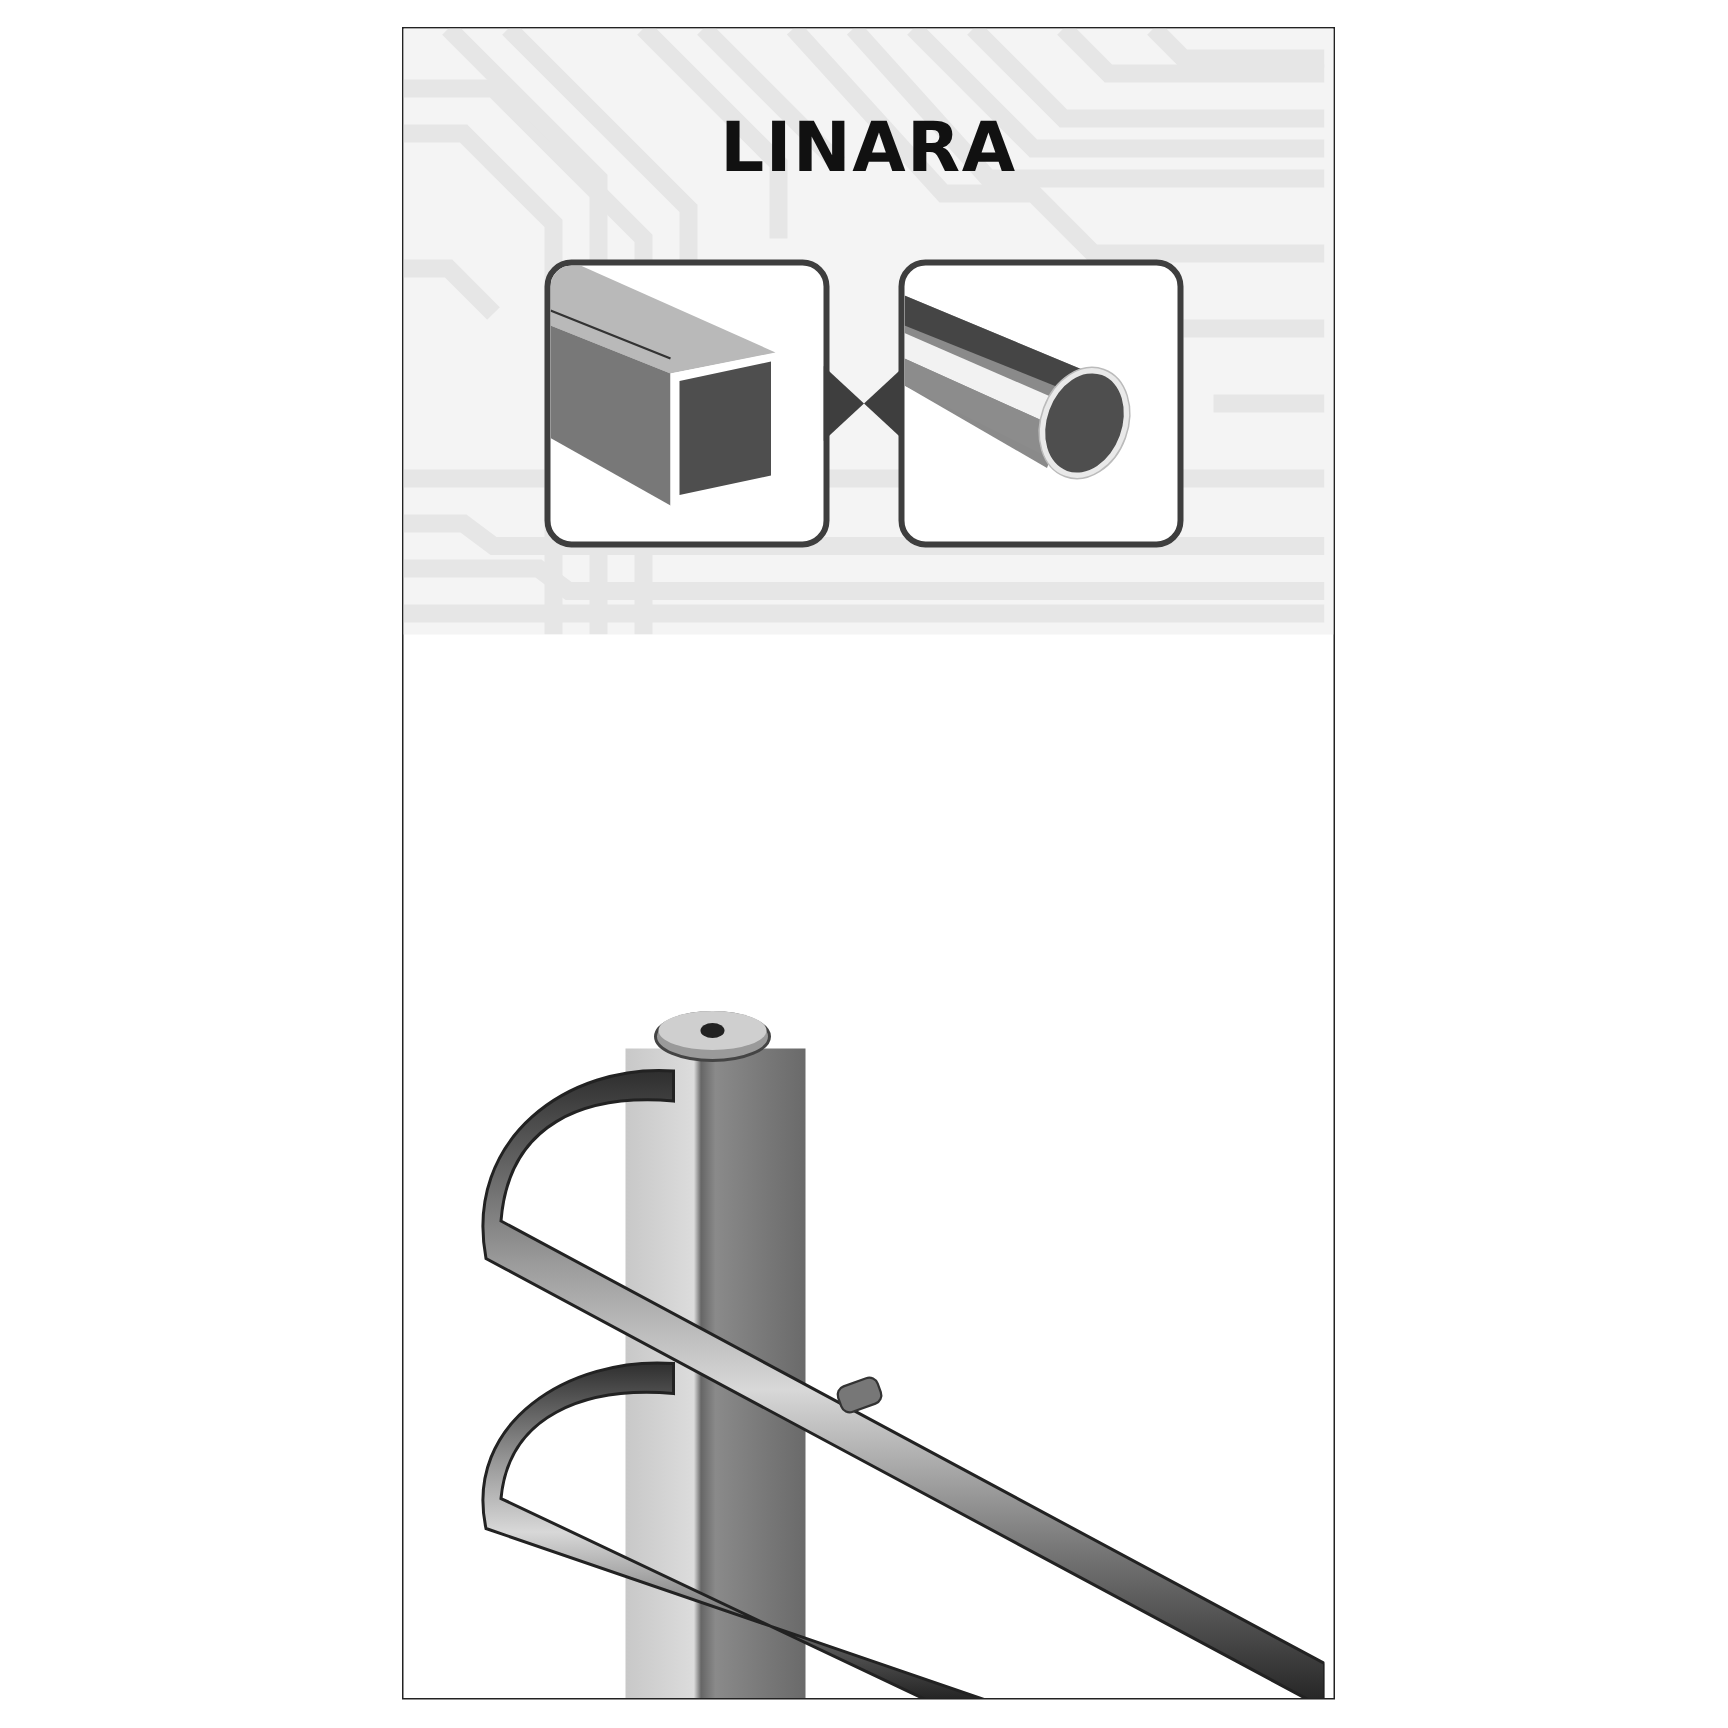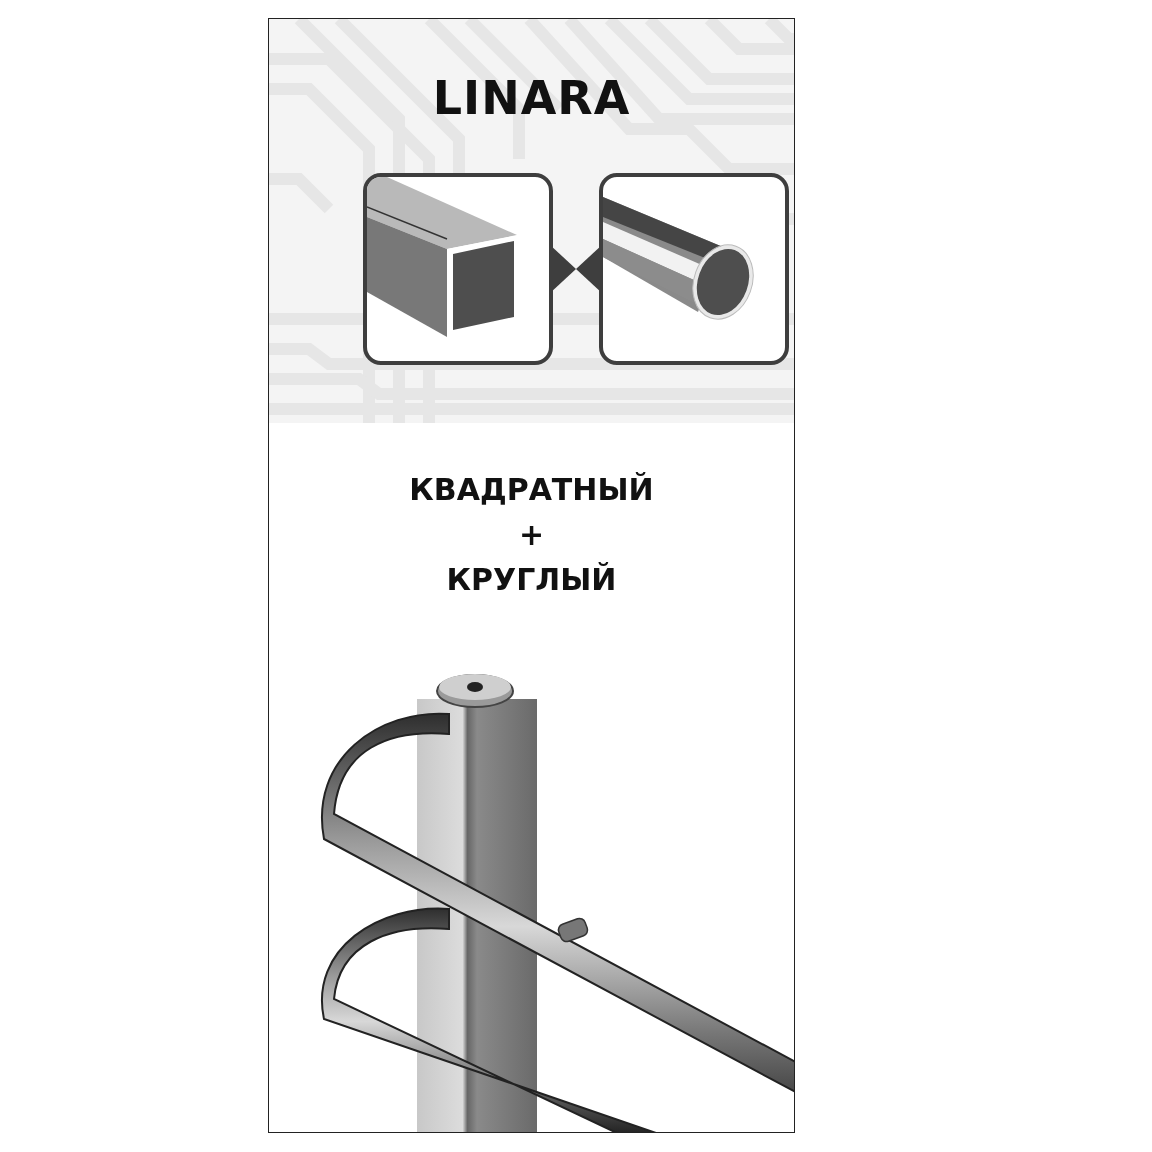--- a/index.html
+++ b/index.html
@@ -1,17 +1,17 @@
 <!DOCTYPE html>
 <html><head>
 <meta charset="utf-8">
 <style>
   html, body { margin:0; padding:0; background:#ffffff; }
   body { width:1152px; height:1152px; position:relative; overflow:hidden; font-family:"DejaVu Sans", sans-serif; }
-  .card { position:absolute; left:268px; top:18px; width:527px; height:1115px; border:1.5px solid #222; background:#fff; overflow:hidden; box-sizing:border-box; }
+  .card { position:absolute; left:268px; top:18px; width:622px; height:1115px; border:1.5px solid #222; background:#fff; overflow:hidden; box-sizing:border-box; }
   .top { position:absolute; left:0; top:0; width:100%; height:404px; background:#f4f4f4; overflow:hidden; }
   .top svg.bg { position:absolute; left:0; top:0; }
   .brand { position:absolute; left:0; top:52px; width:100%; text-align:center; font-family:"DejaVu Sans", sans-serif; font-weight:bold; font-size:46px; color:#111; letter-spacing:1px; }
   .icons { position:absolute; left:0; top:150px; width:100%; height:200px; }
   .tile { position:absolute; top:4px; width:190px; height:192px; border:4px solid #3e3e3e; border-radius:18px; background:#fff; box-sizing:border-box; overflow:hidden; }
   .tile.sq { left:94px; }
   .tile.rd { left:330px; }
   .tile svg { position:absolute; left:0; top:0; }
   .bowtie { position:absolute; left:280px; top:75px; }
   .caption { position:absolute; left:0; top:448px; width:100%; text-align:center; font-weight:bold; color:#111; }
@@ -69,25 +69,20 @@
           <polygon points="0,20 120,70 112,85 0,40" fill="#454545"></polygon>
           <polygon points="0,45 108,92 102,108 0,62" fill="#f2f2f2"></polygon>
           <polygon points="0,62 102,108 96,128 0,80" fill="#8c8c8c"></polygon>
           <ellipse cx="120" cy="105" rx="29" ry="38" transform="rotate(20 120 105)" fill="#e9e9e9" stroke="#bbb" stroke-width="1"></ellipse>
           <ellipse cx="120" cy="105" rx="25" ry="34" transform="rotate(20 120 105)" fill="#4e4e4e"></ellipse>
         </svg>
       </div>
     </div>
   </div>
 
-  <div class="caption">
-    <div>КВАДРАТНЫЙ</div>
-    <div>+</div>
-    <div>КРУГЛЫЙ</div>
-  </div>
 
   <svg class="photo" width="614" height="495" viewBox="0 0 614 495">
     <defs>
       <linearGradient id="post" x1="0" x2="1">
         <stop offset="0" stop-color="#c8c8c8"></stop>
         <stop offset="0.38" stop-color="#dcdcdc"></stop>
         <stop offset="0.42" stop-color="#666"></stop>
         <stop offset="0.5" stop-color="#8a8a8a"></stop>
         <stop offset="1" stop-color="#6a6a6a"></stop>
       </linearGradient>

